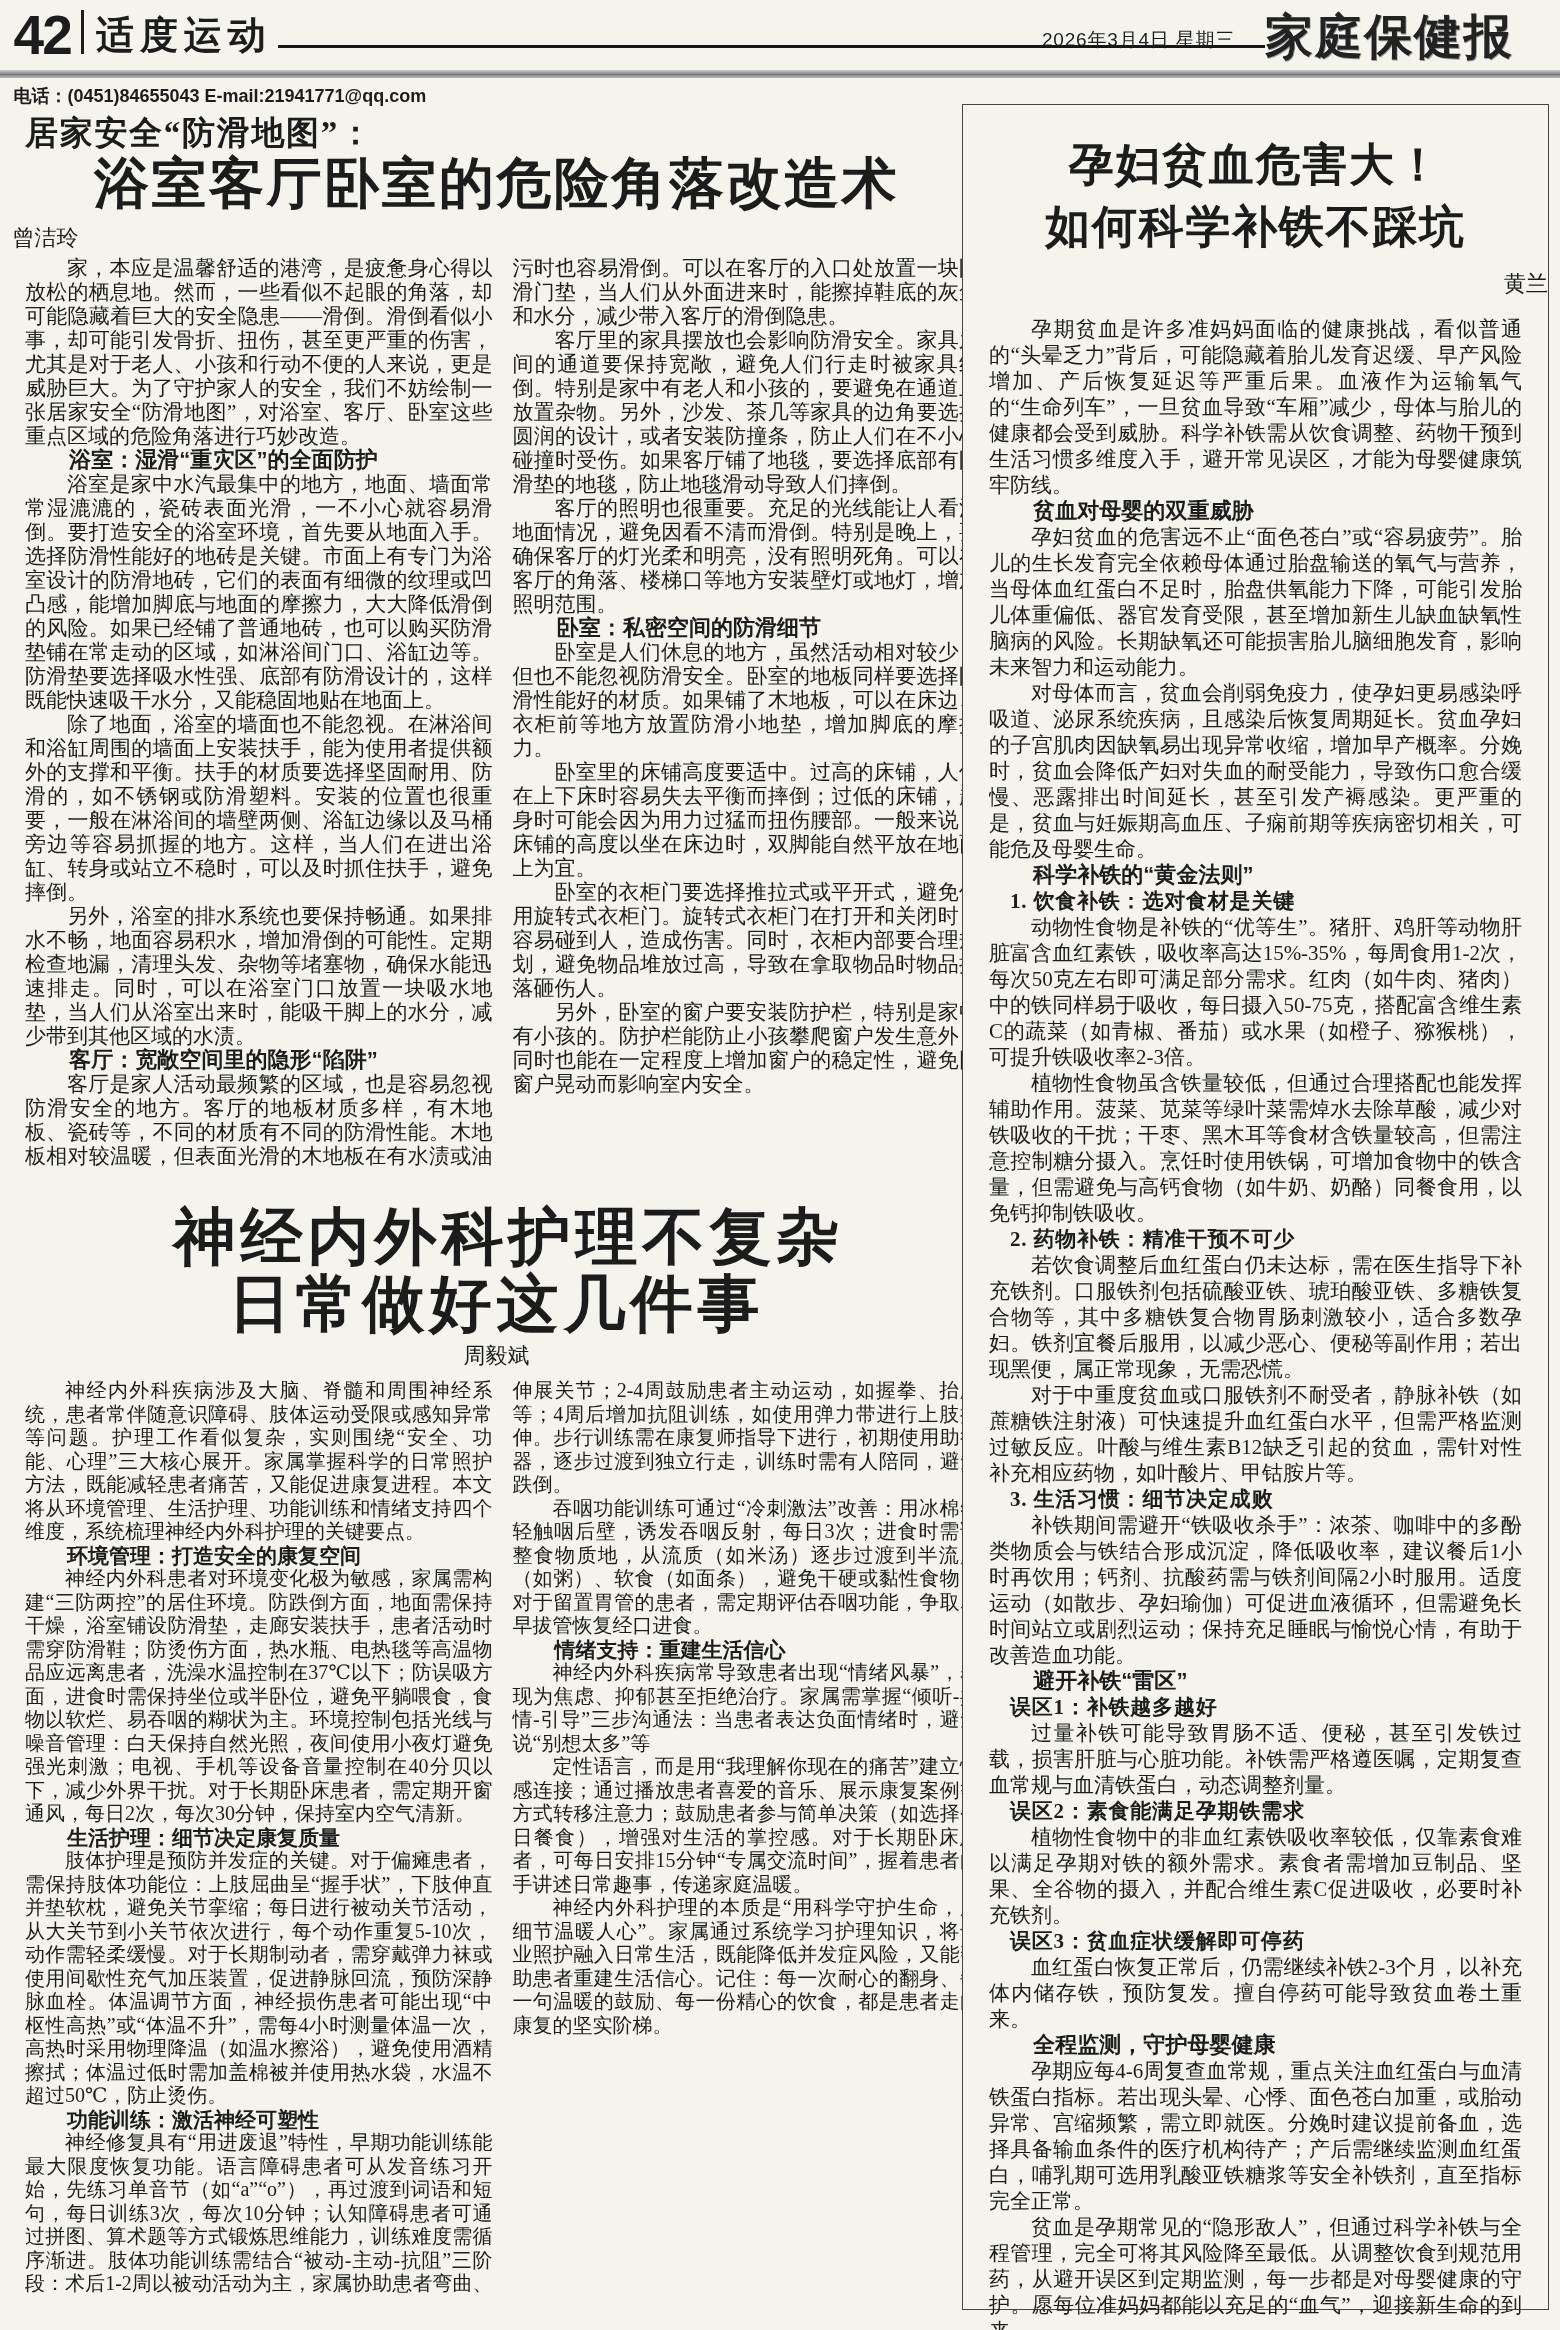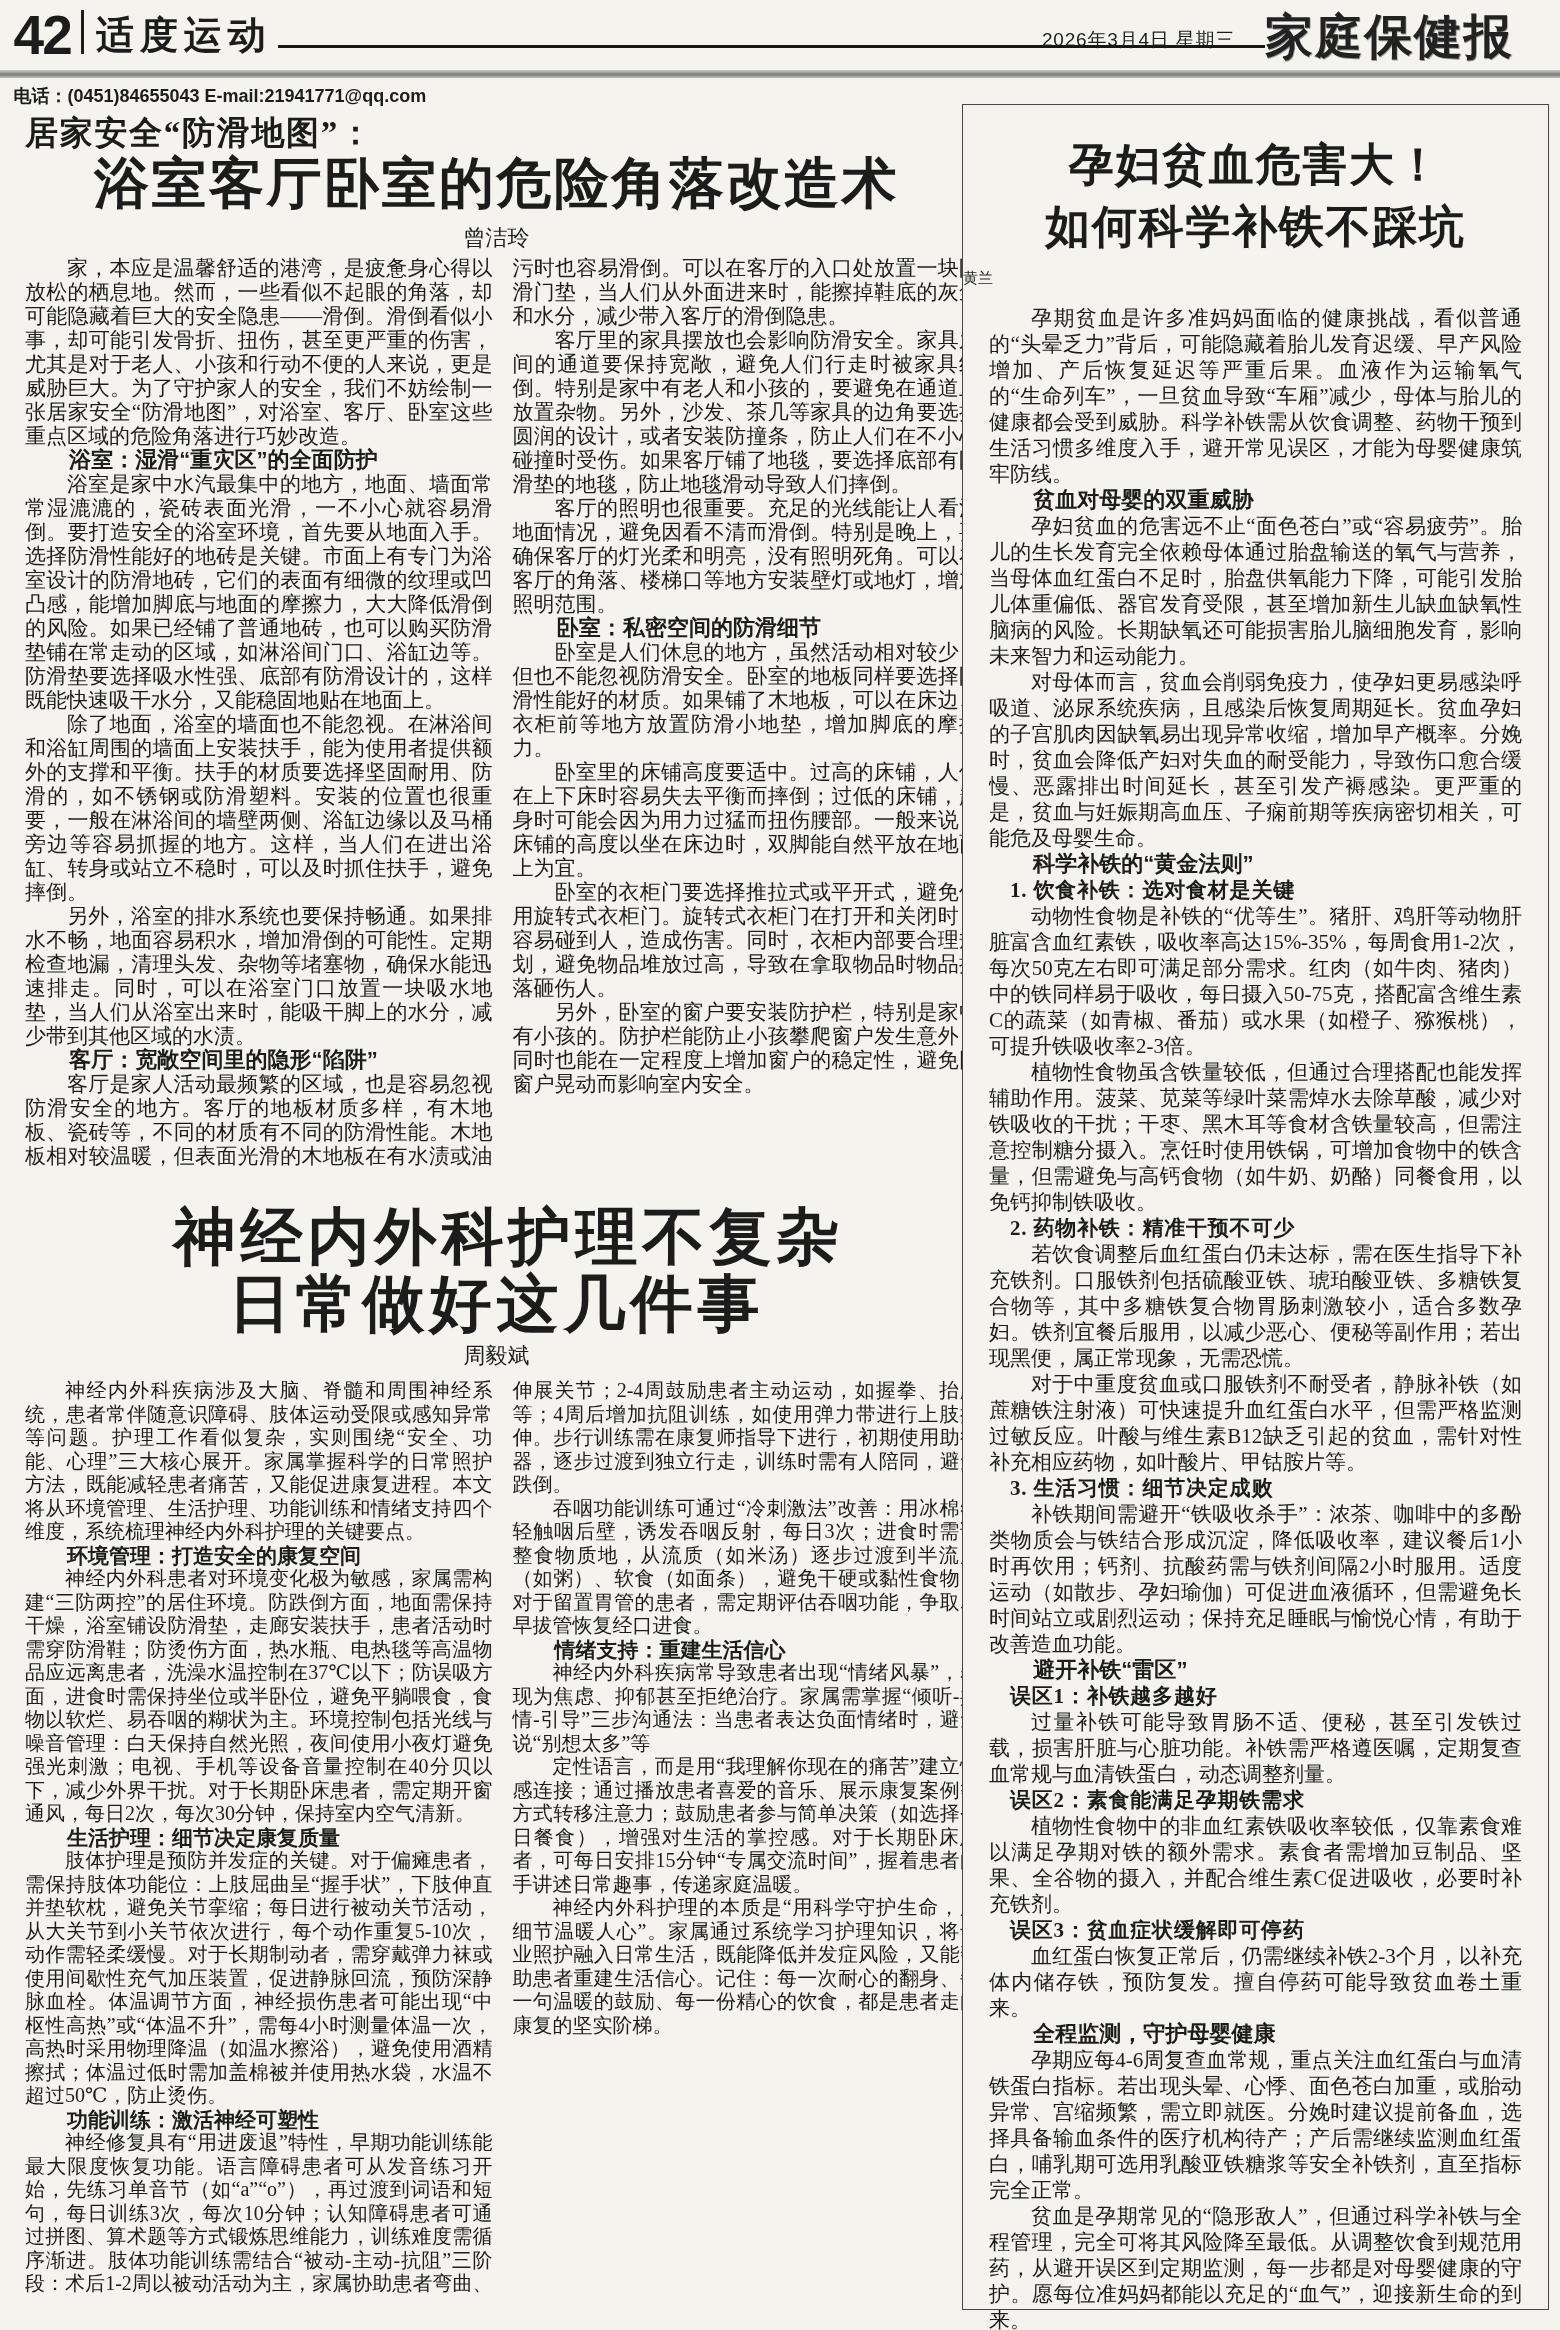--- a/index.html
+++ b/index.html
@@ -16,37 +16,37 @@
           font-family:"Liberation Sans",sans-serif;letter-spacing:0.8px;}
   .masthead{position:absolute;left:1265px;top:5px;font-size:48px;font-weight:900;
           letter-spacing:1.7px;color:#222;text-shadow:0.8px 0.8px 0 #999;}
   .gray-bar{position:absolute;left:0;top:70px;width:1560px;height:7.5px;
           background:linear-gradient(#cfcfcf,#7e7e7e 55%,#bdbdbd);}
   .contact{position:absolute;left:13.4px;top:84px;font-size:18px;font-weight:bold;
           font-family:"Liberation Sans",sans-serif;}
   .kicker{position:absolute;left:25px;top:111px;font-size:33px;font-weight:900;letter-spacing:1.7px;}
   .a1-title{position:absolute;left:12.6px;top:147px;width:968px;font-size:55px;font-weight:900;
           letter-spacing:2.5px;text-align:center;white-space:nowrap;}
-  .a1-author{position:absolute;left:12.6px;top:223px;width:968px;font-size:22px;text-align:center;}
+  .a1-author{position:absolute;left:12.6px;top:223px;width:968px;font-size:22px;}
   .a1-body{position:absolute;left:25px;top:256px;width:955px;height:918px;}
   .a3-title1{position:absolute;left:12.6px;top:1183px;width:968px;font-size:62px;font-weight:900;
           letter-spacing:5px;text-align:center;white-space:nowrap;}
   .a3-title2{position:absolute;left:12.6px;top:1262px;width:968px;font-size:62px;font-weight:900;
           letter-spacing:5px;text-align:center;white-space:nowrap;}
   .a3-author{position:absolute;left:12.6px;top:1341px;width:968px;font-size:22px;text-align:center;}
   .a3-body{position:absolute;left:25px;top:1379px;width:955px;height:937px;}
   .two-col{column-count:2;column-gap:20px;column-fill:auto;overflow:hidden;text-align:justify;}
   .a1-body{font-size:21px;line-height:24px;}
   .a3-body{font-size:20px;line-height:23.5px;}
   
   .box{position:absolute;left:962px;top:104px;width:587px;height:2206px;
        border:1.7px solid #454545;box-sizing:border-box;background:#f4f3ee;}
   .box-title{margin:28.5px 17px 0 17px;font-size:45px;font-weight:900;letter-spacing:1.7px;
        text-align:center;line-height:62px;}
-  .box-author{margin:11.7px 0 17px 0;font-size:15px;text-align:left;}
+  .box-author{margin:11.7px 0 17px 0;font-size:22px;text-align:right;}
   .box-body{margin:0 26px;font-size:21px;line-height:26px;text-align:justify;overflow:hidden;}
   
   p{margin:0;}
   .p-body{text-indent:2em;}
   .p-subhead{text-indent:2em;font-family:"Liberation Sans",sans-serif;font-weight:bold;font-size:1.05em;}
   .p-kai{text-indent:1em;font-weight:bold;letter-spacing:0.8px;}
 </style>
 </head>
 <body>
 

